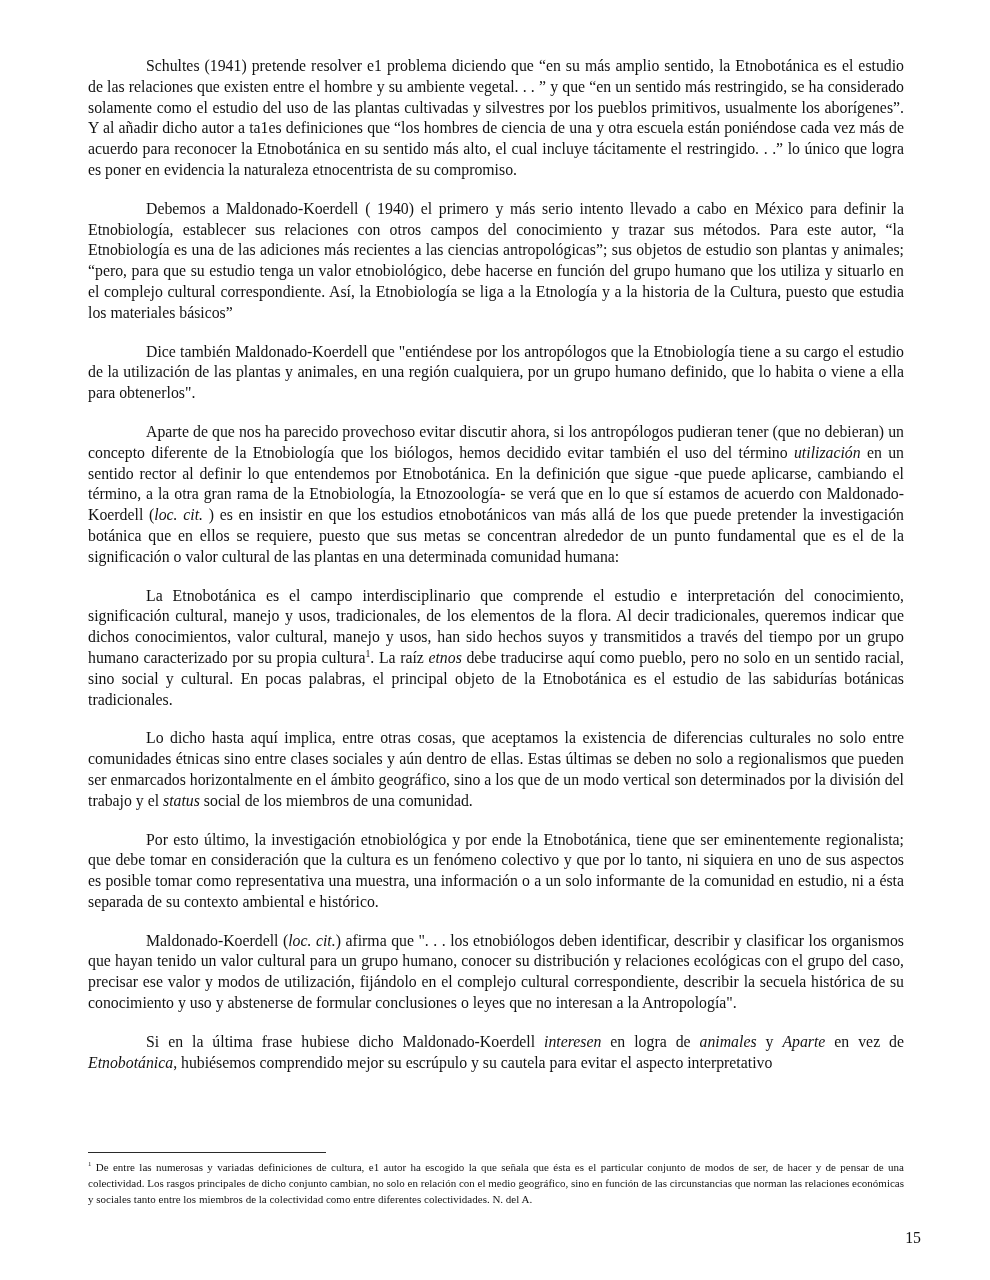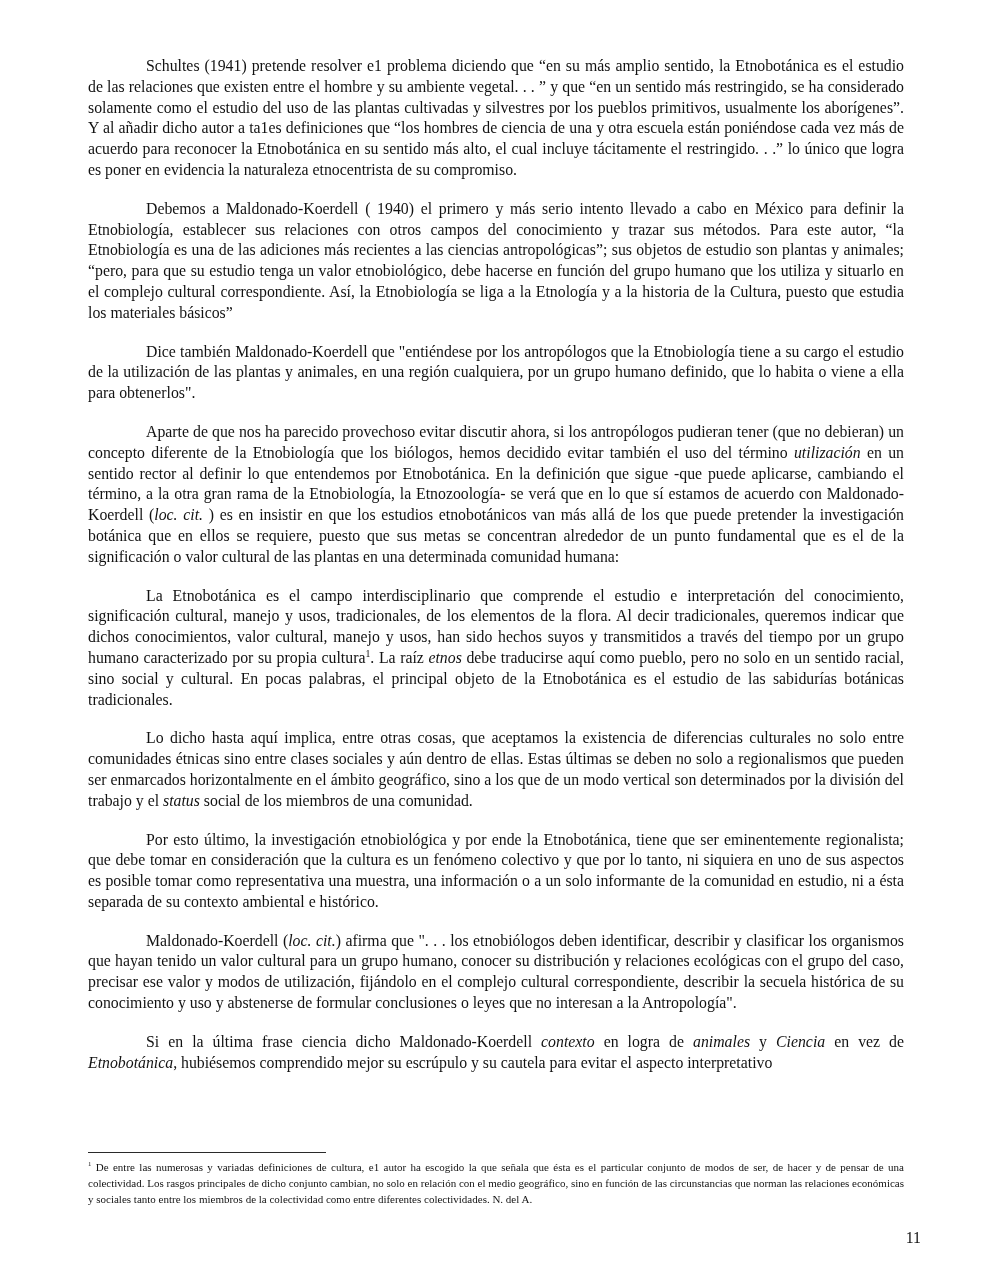--- a/index.html
+++ b/index.html
@@ -69,23 +69,23 @@
 
   <div class="body-text" id="paragraphs-container">
       <p class="para"><span>Schultes (1941) pretende resolver e1 problema diciendo que “en su más amplio sentido, la Etnobotánica es el estudio de las relaciones que existen entre el hombre y su ambiente vegetal. . . ” y que “en un sentido más restringido, se ha considerado solamente como el estudio del uso de las plantas cultivadas y silvestres por los pueblos primitivos, usualmente los aborígenes”. Y al añadir dicho autor a ta1es definiciones que “los hombres de ciencia de una y otra escuela están poniéndose cada vez más de acuerdo para reconocer la Etnobotánica en su sentido más alto, el cual incluye tácitamente el restringido. . .” lo único que logra es poner en evidencia la naturaleza etnocentrista de su compromiso.</span></p>
       <p class="para"><span>Debemos a Maldonado-Koerdell ( 1940) el primero y más serio intento llevado a cabo en México para definir la Etnobiología, establecer sus relaciones con otros campos del conocimiento y trazar sus métodos. Para este autor, “la Etnobiología es una de las adiciones más recientes a las ciencias antropológicas”; sus objetos de estudio son plantas y animales; “pero, para que su estudio tenga un valor etnobiológico, debe hacerse en función del grupo humano que los utiliza y situarlo en el complejo cultural correspondiente. Así, la Etnobiología se liga a la Etnología y a la historia de la Cultura, puesto que estudia los materiales básicos”</span></p>
       <p class="para"><span>Dice también Maldonado-Koerdell que "entiéndese por los antropólogos que la Etnobiología tiene a su cargo el estudio de la utilización de las plantas y animales, en una región cualquiera, por un grupo humano definido, que lo habita o viene a ella para obtenerlos".</span></p>
       <p class="para"><span>Aparte de que nos ha parecido provechoso evitar discutir ahora, si los antropólogos pudieran tener (que no debieran) un concepto diferente de la Etnobiología que los biólogos, hemos decidido evitar también el uso del término </span><span class="it">utilización</span><span> en un sentido rector al definir lo que entendemos por Etnobotánica. En la definición que sigue  -que puede aplicarse, cambiando el término, a la otra gran rama de la Etnobiología, la Etnozoología- se verá que en lo que sí estamos de acuerdo con Maldonado-Koerdell (</span><span class="it">loc. cit.</span><span> ) es en insistir en que los estudios etnobotánicos van más allá de los que puede pretender la investigación botánica que en ellos se requiere, puesto que sus metas se concentran alrededor de un punto fundamental que es el de la significación o valor cultural de las plantas en una determinada comunidad humana:</span></p>
       <p class="para"><span>La Etnobotánica es el campo interdisciplinario que comprende el estudio e interpretación del conocimiento, significación cultural, manejo y usos, tradicionales, de los elementos de la flora. Al decir tradicionales, queremos indicar que dichos conocimientos, valor cultural, manejo y usos, han sido hechos suyos y transmitidos a través del tiempo por un grupo humano caracterizado por su propia cultura</span><sup class="fnref">1</sup><span>. La raíz </span><span class="it">etnos</span><span> debe traducirse aquí como pueblo, pero no solo en un sentido racial, sino social y cultural. En pocas palabras, el principal objeto de la Etnobotánica es el estudio de las sabidurías botánicas tradicionales.</span></p>
       <p class="para"><span>Lo dicho hasta aquí implica, entre otras cosas, que aceptamos la existencia de diferencias culturales no solo entre comunidades étnicas sino entre clases sociales y aún dentro de ellas. Estas últimas se deben no solo a regionalismos que pueden ser enmarcados horizontalmente en el ámbito geográfico, sino a los que de un modo vertical son determinados por la división del trabajo y el </span><span class="it">status</span><span> social de los miembros de una comunidad.</span></p>
       <p class="para"><span>Por esto último, la investigación etnobiológica y por ende la Etnobotánica, tiene que ser eminentemente regionalista; que debe tomar en consideración que la cultura es un fenómeno colectivo y que por lo tanto, ni siquiera en uno de sus aspectos es posible tomar como representativa una muestra, una información o a un solo informante de la comunidad en estudio, ni a ésta separada de su contexto ambiental e histórico.</span></p>
       <p class="para"><span>Maldonado-Koerdell (</span><span class="it">loc. cit.</span><span>) afirma que ". . . los etnobiólogos deben identificar, describir y clasificar los organismos que hayan tenido un valor cultural para un grupo humano, conocer su distribución y relaciones ecológicas con el grupo del caso, precisar ese valor y modos de utilización, fijándolo en el complejo cultural correspondiente, describir la secuela histórica de su conocimiento y uso y abstenerse de formular conclusiones o leyes que no interesan a la Antropología".</span></p>
-      <p class="para"><span>Si en la última frase ciencia dicho Maldonado-Koerdell </span><span class="it">contexto</span><span> en logra de </span><span class="it">animales</span><span> y </span><span class="it">Ciencia</span><span> en vez de </span><span class="it">Etnobotánica</span><span>, hubiésemos comprendido mejor su escrúpulo y su cautela para evitar el aspecto interpretativo</span></p>
+      <p class="para"><span>Si en la última frase hubiese dicho Maldonado-Koerdell </span><span class="it">interesen</span><span> en logra de </span><span class="it">animales</span><span> y </span><span class="it">Aparte</span><span> en vez de </span><span class="it">Etnobotánica</span><span>, hubiésemos comprendido mejor su escrúpulo y su cautela para evitar el aspecto interpretativo</span></p>
     </div>
 
   <div class="footnote-area">
     <div class="footnote-rule"></div>
     <p class="footnote" id="footnote"><sup class="fnref">1</sup><span> De entre las numerosas y variadas definiciones de cultura, e1 autor ha escogido la que señala que ésta es el particular conjunto de modos de ser, de hacer y de pensar de una colectividad. Los rasgos principales de dicho conjunto cambian, no solo en relación con el medio geográfico, sino en función de las circunstancias que norman las relaciones económicas y sociales tanto entre los miembros de la colectividad como entre diferentes colectividades. N. del A.</span></p>
   </div>
 
-  <div class="page-number">11</div>
+  <div class="page-number">15</div>
 
 </div>
 
 </body></html>

